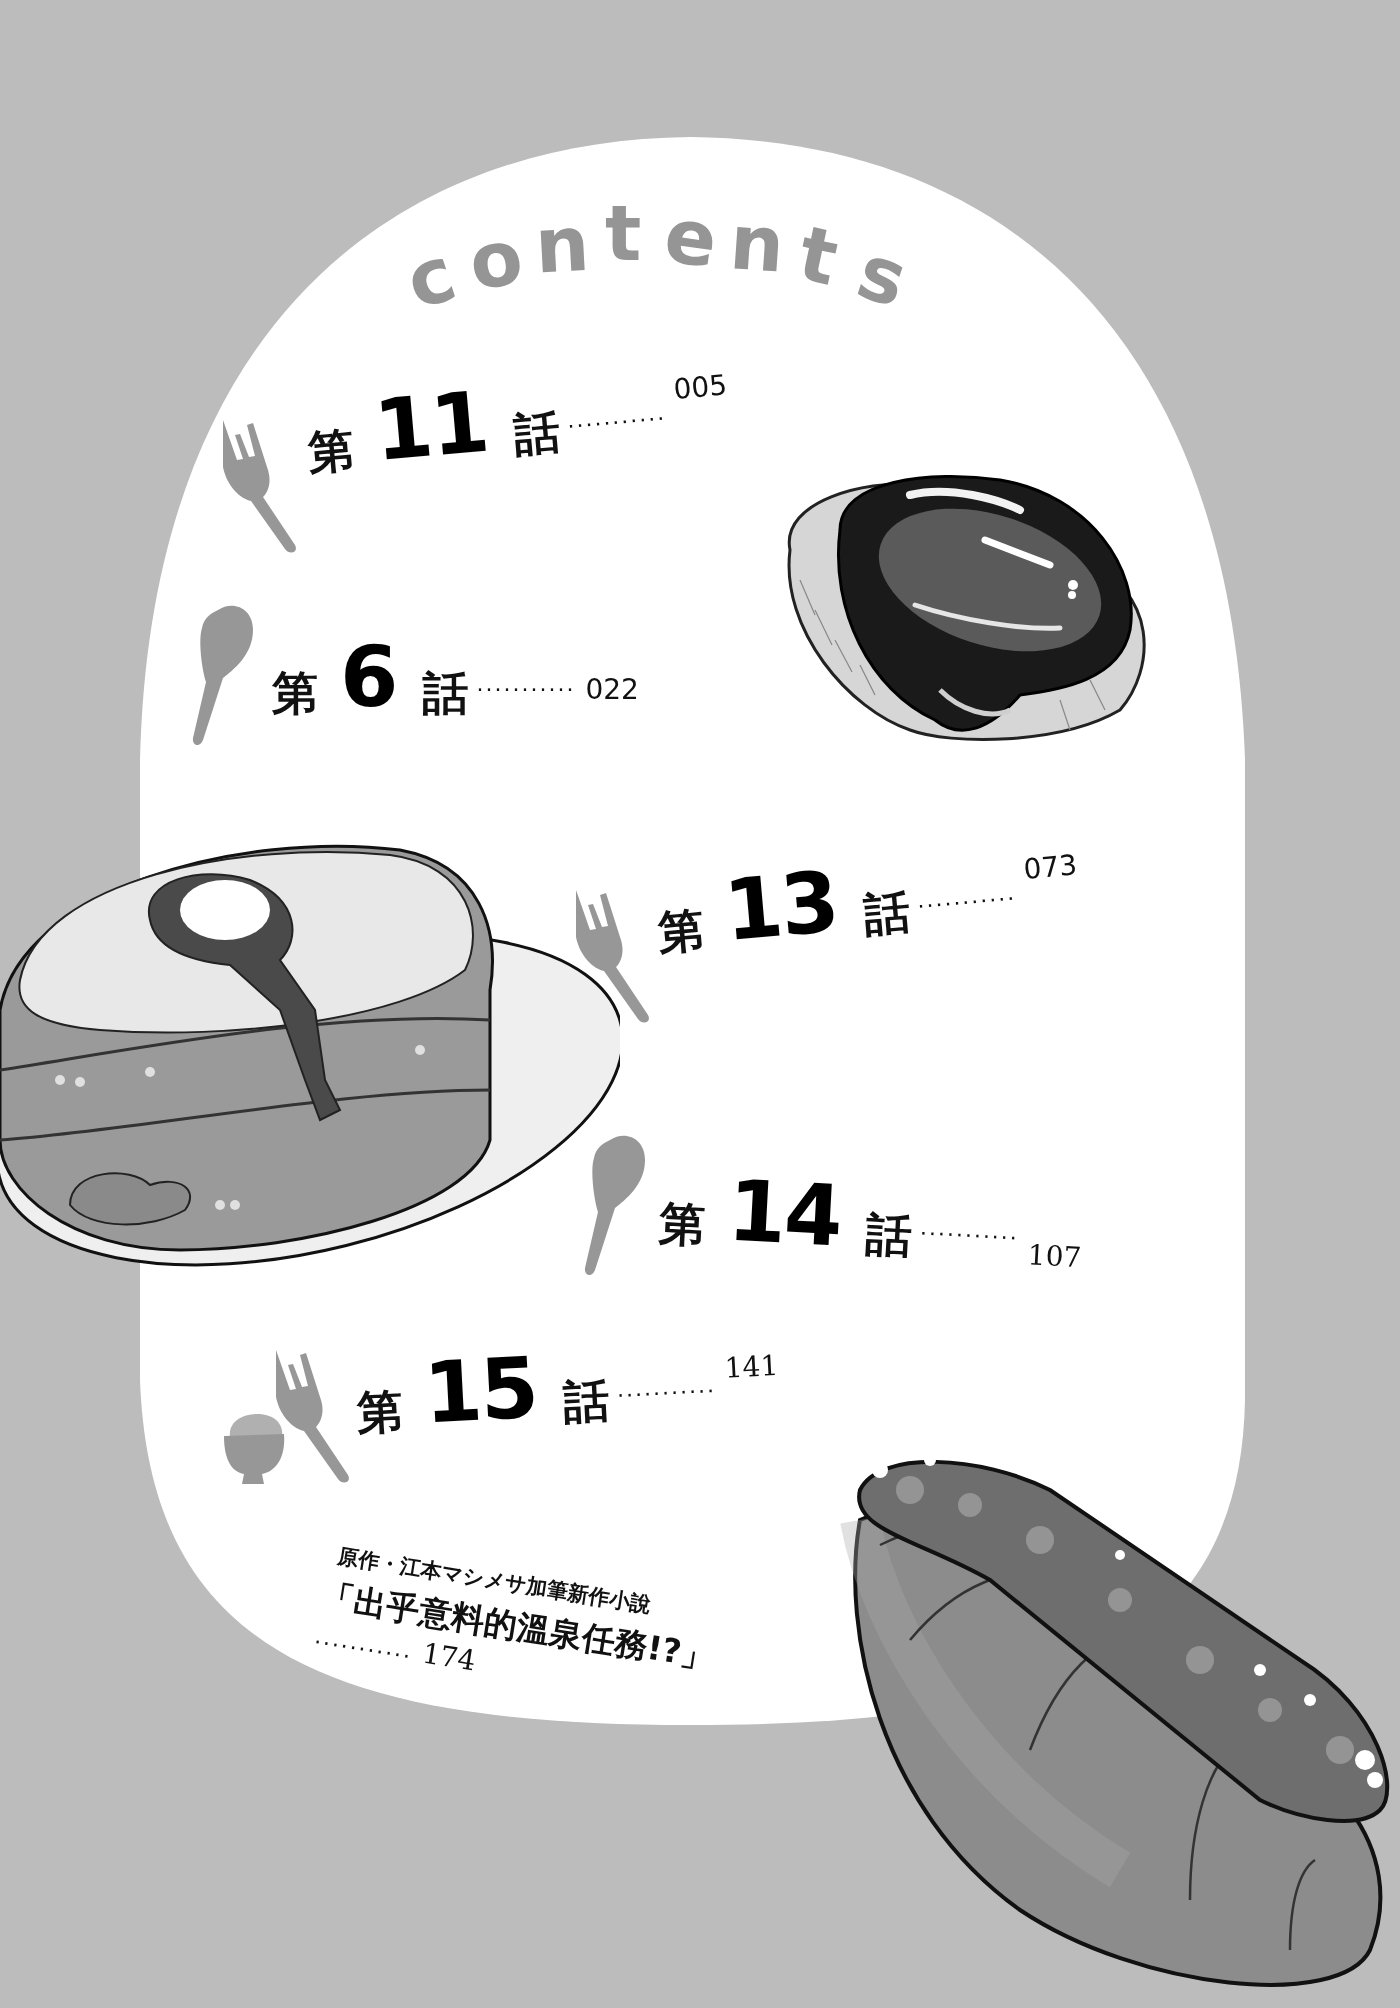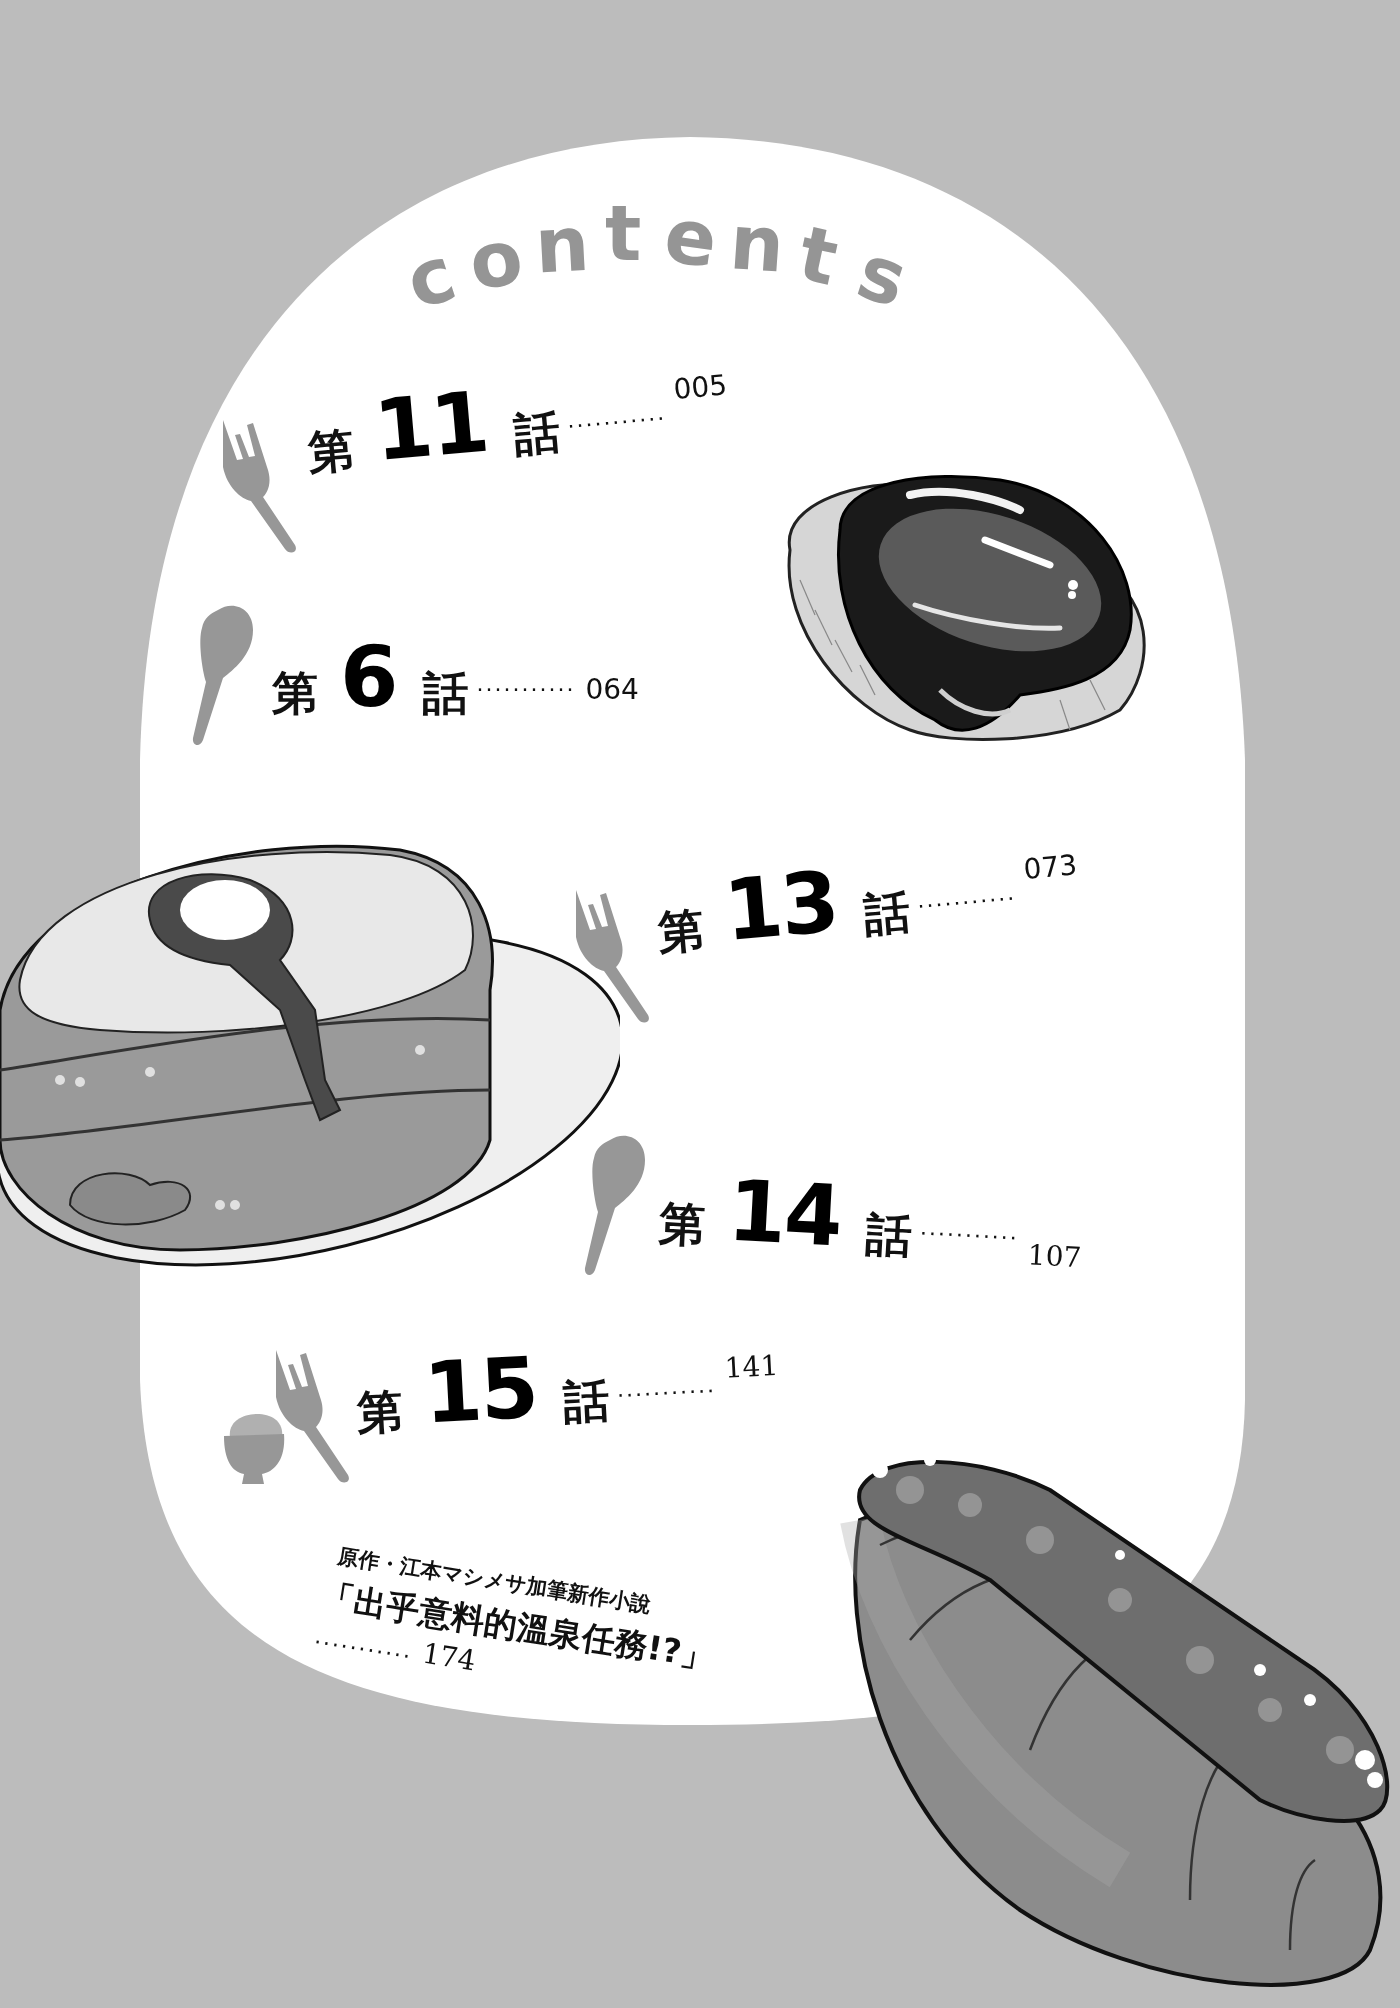--- a/index.html
+++ b/index.html
@@ -164,21 +164,21 @@
     <span class="ch-suffix">話</span>
     <span class="ch-dots">···········</span>
     <span class="ch-page" style="margin-bottom:40px;">005</span>
   </div>
 
   <div class="chapter" style="left:272px;top:640px;">
     <span class="ch-prefix">第</span>
     <span class="ch-num">6</span>
     <span class="ch-suffix">話</span>
     <span class="ch-dots">···········</span>
-    <span class="ch-page">064</span>
+    <span class="ch-page">022</span>
   </div>
 
   <div class="chapter" style="left:660px;top:880px;transform:rotate(-5deg);">
     <span class="ch-prefix">第</span>
     <span class="ch-num">13</span>
     <span class="ch-suffix">話</span>
     <span class="ch-dots">···········</span>
     <span class="ch-page" style="margin-bottom:40px;">073</span>
   </div>
 

